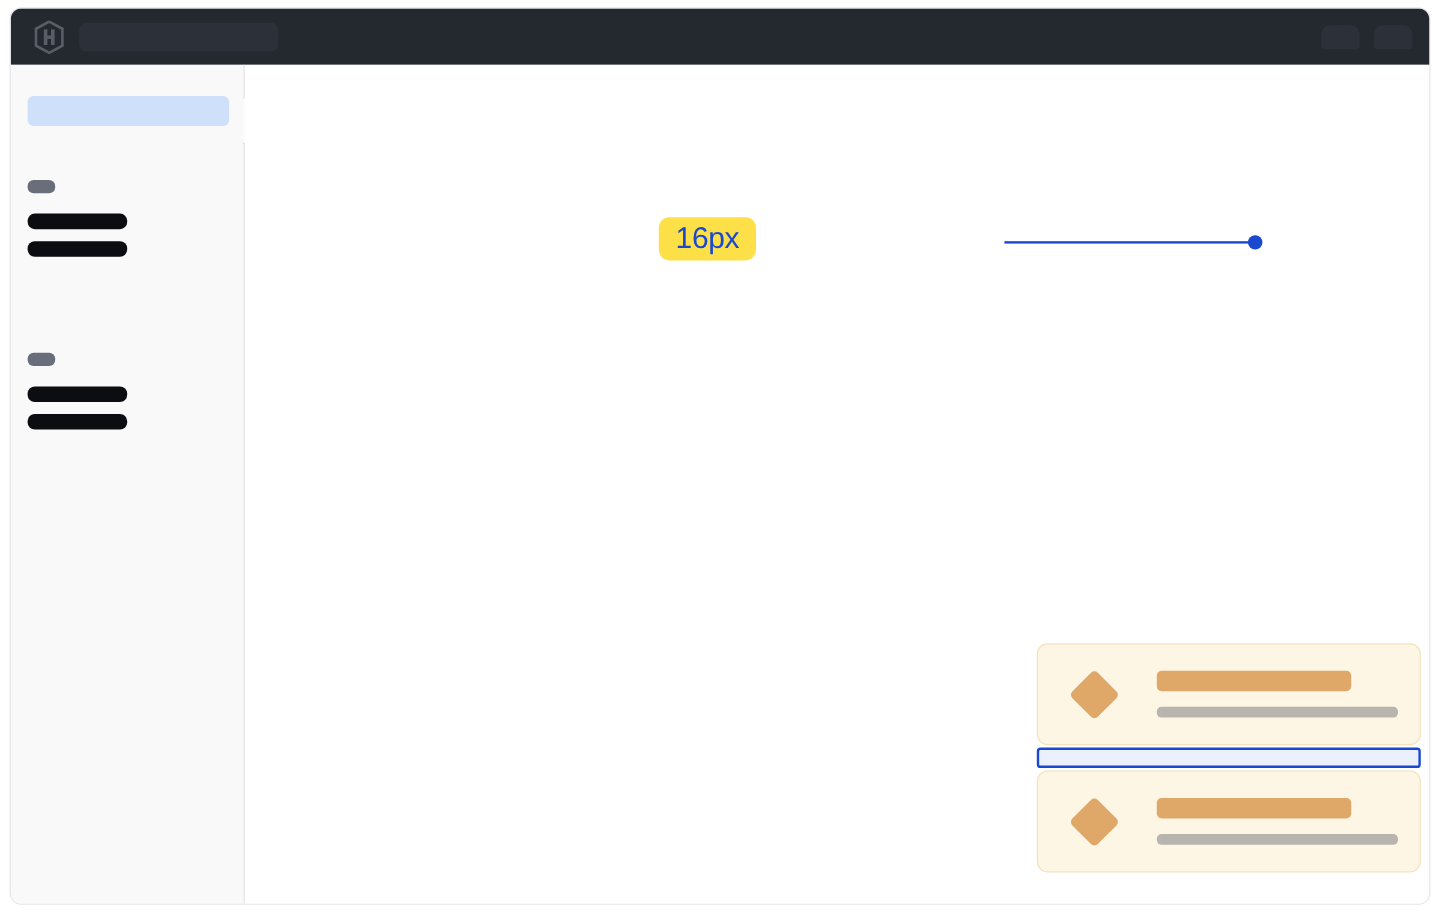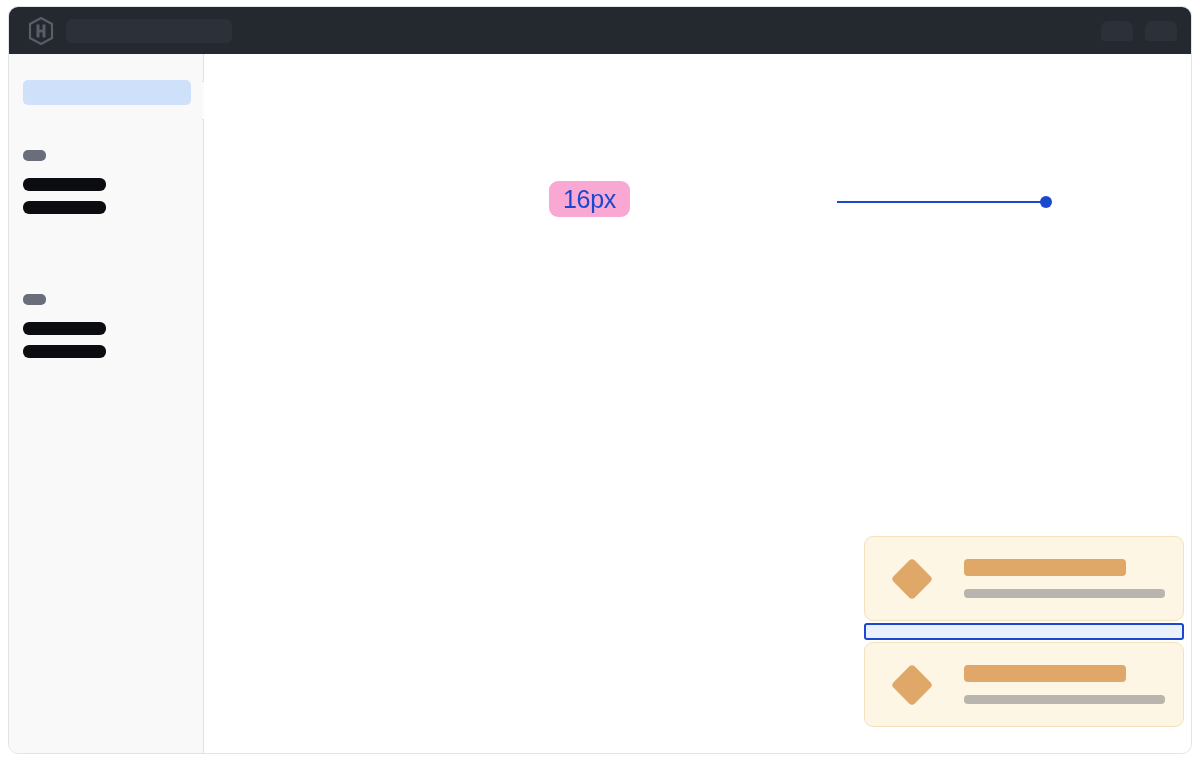--- a/index.html
+++ b/index.html
@@ -213,21 +213,21 @@
     border-radius: 50%;
     background: #1a49cf;
   }
 
   #measure-value-badge {
     position: absolute;
     left: 345px;
     top: 127px;
     height: 36px;
     padding: 0 14px;
-    background: #f9a8d4;
+    background: #fde047;
     border-radius: 9px;
     color: #1a49cf;
     font-size: 25px;
     line-height: 36px;
     letter-spacing: -0.3px;
     white-space: nowrap;
     font-family: "Liberation Sans", sans-serif;
   }
 </style>
 </head>

